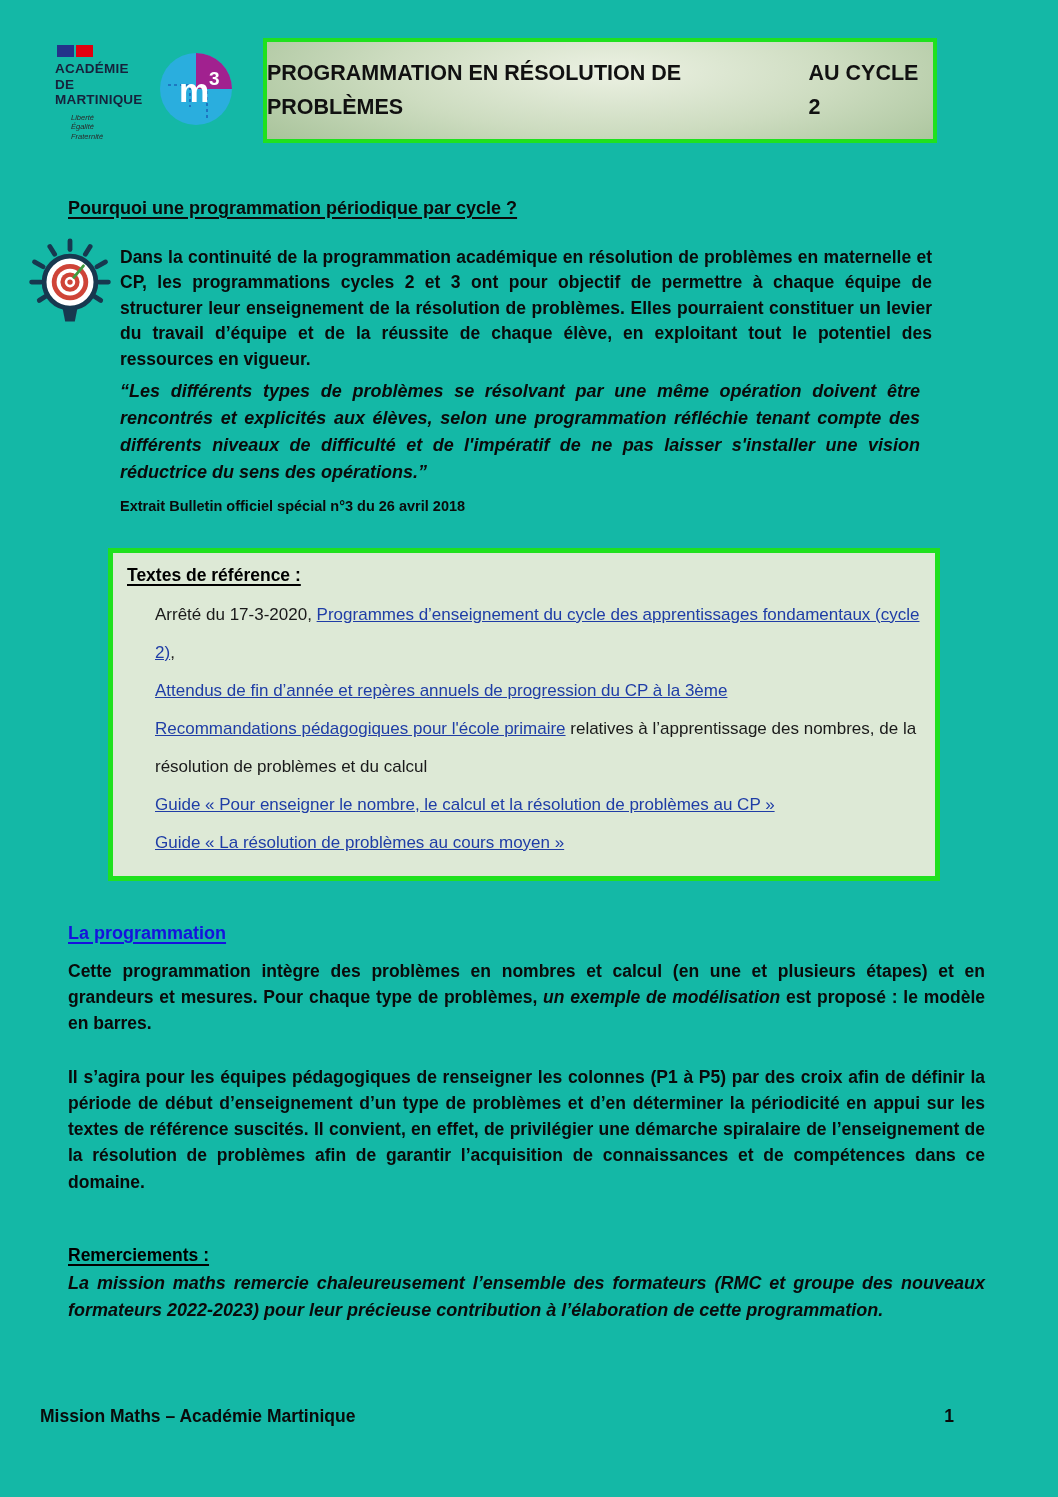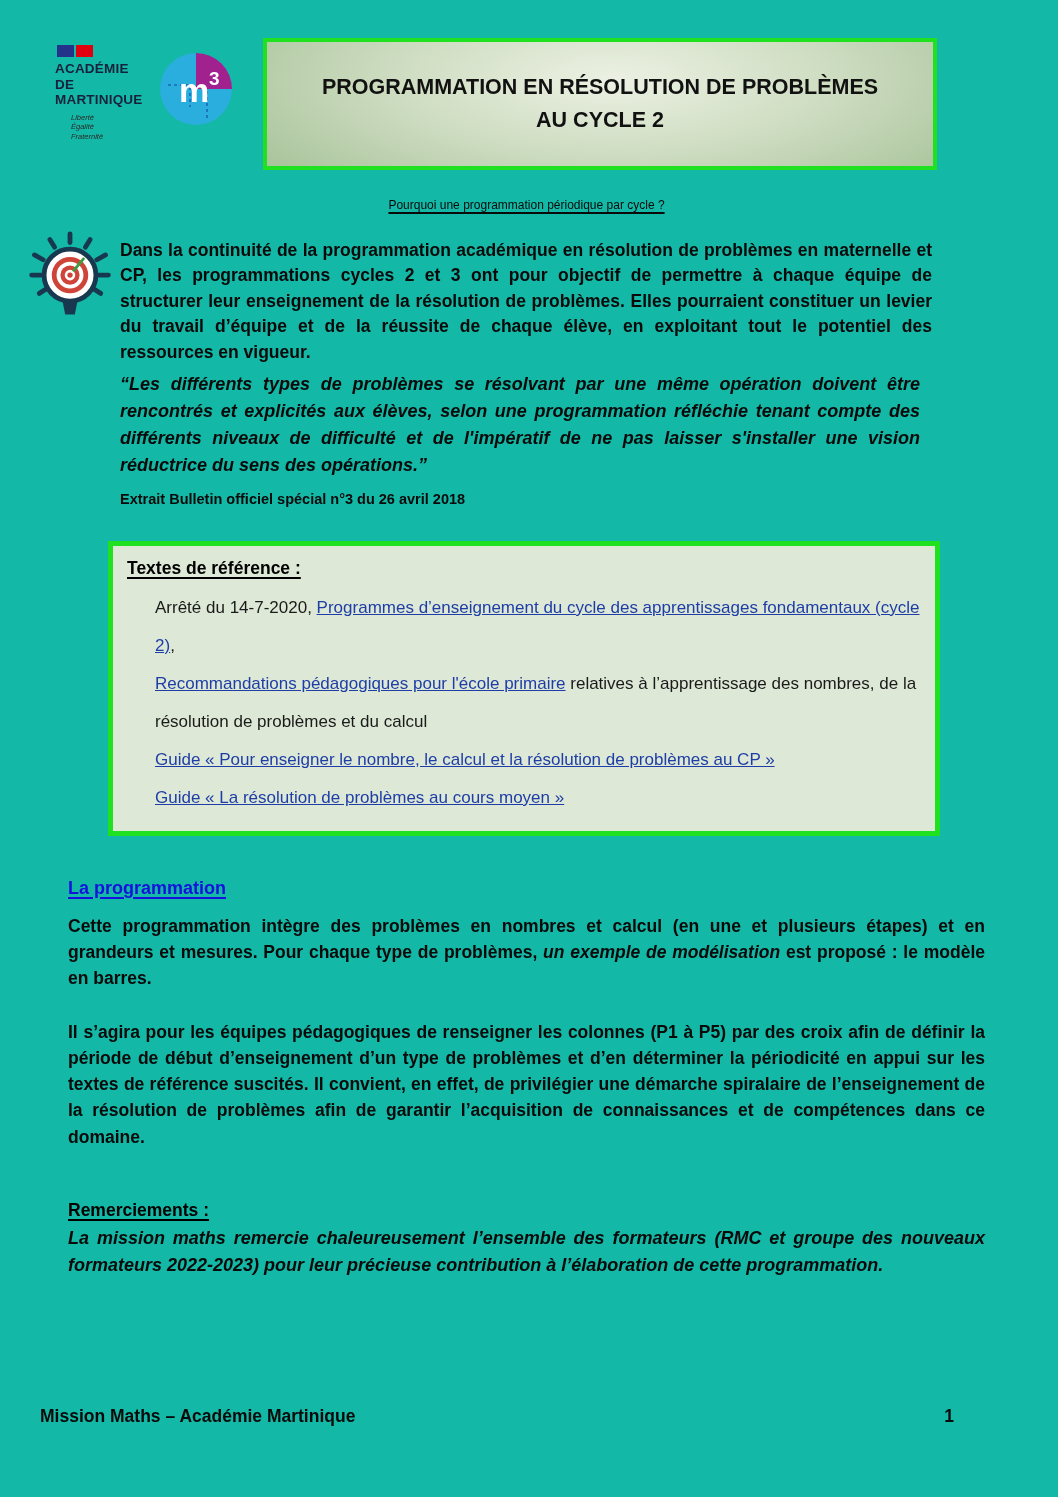--- a/index.html
+++ b/index.html
@@ -11,32 +11,32 @@
   
   .logo-block { position:absolute; left:55px; top:45px; width:110px; }
   .flag { display:flex; gap:2px; margin-bottom:4px; margin-left:2px; }
   .flag .b { width:17px; height:12px; background:#23338a; }
   .flag .r { width:17px; height:12px; background:#e1000f; }
   .academy { font-weight:bold; font-size:13.5px; line-height:1.15; color:#16223c; letter-spacing:.2px; }
   .motto { margin-top:5px; font-style:italic; font-size:7.5px; line-height:1.3; color:#2a2a2a;margin-left:16px; }
   .m3-logo { position:absolute; left:160px; top:53px; width:72px; height:72px; }
 
   .title-box {
-    position:absolute; left:263px; top:38px; width:674px; height:132px;
+    position:absolute; left:263px; top:38px; width:674px; height:105px;
     border:4px solid #1fe11f; box-sizing:border-box;
     background:radial-gradient(ellipse 75% 140% at 52% 30%, #ecf1e3 0%, #cddcc0 45%, #9cbb8e 100%);
-    display:flex; flex-direction:column; align-items:center; justify-content:center;
+    display:flex; flex-direction:row; align-items:center; justify-content:center;
   }
   .title-box .t-line { font-weight:bold; font-size:21.5px; line-height:1.55; color:#111; }
 
   
   .content { padding:198px 73px 0 68px; }
 
   .intro-heading {
-    text-align:center; font-weight:normal; font-size:12px; margin:0 0 26px 0;
+    text-align:left; font-weight:bold; font-size:18px; margin:0 0 26px 0;
     text-decoration:underline; text-decoration-thickness:2px; text-underline-offset:3px;
   }
 
   .intro { position:relative; margin-left:52px; margin-right:53px; }
   .bulb-icon { position:absolute; left:-98px; top:-8px; width:96px; height:96px; }
 
   .para { margin:0; font-size:17.5px; font-weight:bold; line-height:1.45; text-align:justify; }
   .quote { margin:6px 12px 0 0; font-size:18px; font-weight:bold; font-style:italic; line-height:1.5; text-align:justify; }
   .source { margin:12px 0 0 0; font-size:14.5px; font-weight:bold; text-align:left; }
 
@@ -140,21 +140,22 @@
         </svg>
       </span>
       <p class="para">Dans la continuité de la programmation académique en résolution de problèmes en maternelle et CP, les programmations cycles 2 et 3 ont pour objectif de permettre à chaque équipe de structurer leur enseignement de la résolution de problèmes. Elles pourraient constituer un levier du travail d’équipe et de la réussite de chaque élève, en exploitant tout le potentiel des ressources en vigueur.</p>
       <p class="quote">“Les différents types de problèmes se résolvant par une même opération doivent être rencontrés et explicités aux élèves, selon une programmation réfléchie tenant compte des différents niveaux de difficulté et de l'impératif de ne pas laisser s'installer une vision réductrice du sens des opérations.”</p>
       <p class="source">Extrait Bulletin officiel spécial n°3 du 26 avril 2018</p>
     </section>
 
     <section class="ref-box">
       <h3 class="ref-heading">Textes de référence :</h3>
       <div class="ref-items">
-          <div class="ref-item"><span class="ref-plain">Arrêté du 14-7-2020, </span><span class="ref-link">Programmes d’enseignement du cycle des apprentissages fondamentaux (cycle 2)</span><span class="ref-plain">,</span></div>
+          <div class="ref-item"><span class="ref-plain">Arrêté du 17-3-2020, </span><span class="ref-link">Programmes d’enseignement du cycle des apprentissages fondamentaux (cycle 2)</span><span class="ref-plain">,</span></div>
+          <div class="ref-item"><span class="ref-link">Attendus de fin d’année et repères annuels de progression du CP à la 3ème</span></div>
           <div class="ref-item"><span class="ref-link">Recommandations pédagogiques pour l'école primaire</span><span class="ref-plain"> relatives à l’apprentissage des nombres, de la résolution de problèmes et du calcul</span></div>
           <div class="ref-item"><span class="ref-link">Guide « Pour enseigner le nombre, le calcul et la résolution de problèmes au CP »</span></div>
           <div class="ref-item"><span class="ref-link">Guide « La résolution de problèmes au cours moyen »</span></div>
         </div>
     </section>
 
     <section>
       <h3 class="prog-heading">La programmation</h3>
       <p class="prog-para"><span>Cette programmation intègre des problèmes en nombres et calcul (en une et plusieurs étapes) et en grandeurs et mesures. Pour chaque type de problèmes, </span><span class="em-seg">un exemple de modélisation</span><span> est proposé : le modèle en barres.</span></p>
       <p class="prog-para prog-para2">Il s’agira pour les équipes pédagogiques de renseigner les colonnes (P1 à P5) par des croix afin de définir la période de début d’enseignement d’un type de problèmes et d’en déterminer la périodicité en appui sur les textes de référence suscités. Il convient, en effet, de privilégier une démarche spiralaire de l’enseignement de la résolution de problèmes afin de garantir l’acquisition de connaissances et de compétences dans ce domaine.</p>

